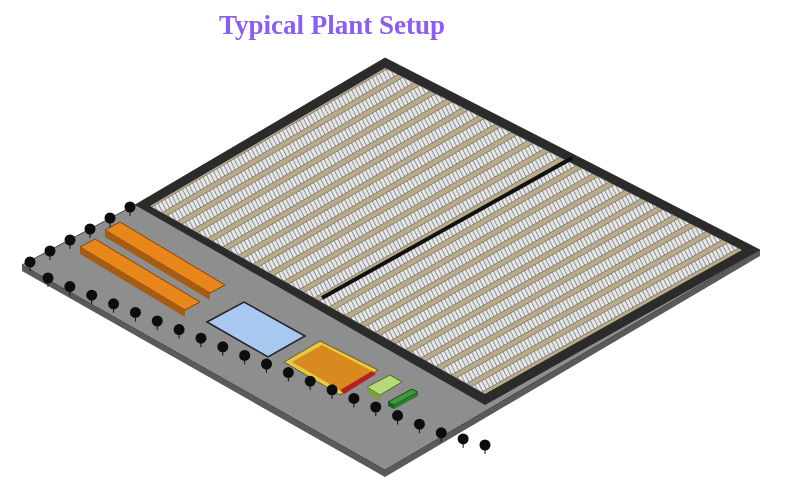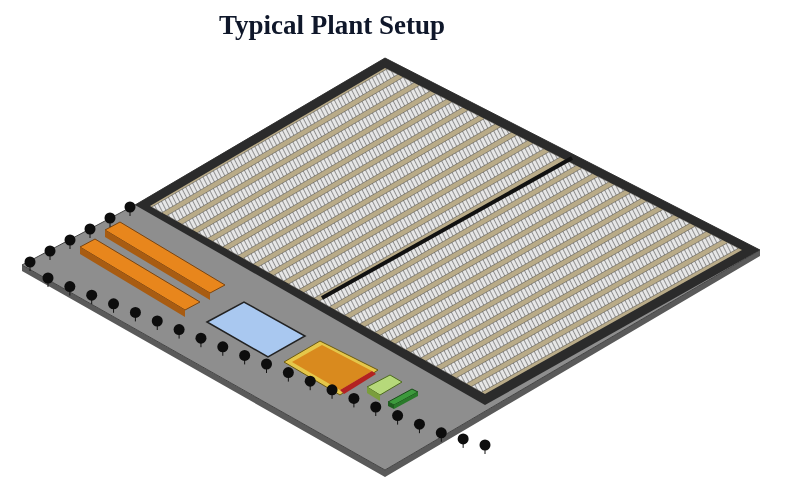--- a/index.html
+++ b/index.html
@@ -1,20 +1,20 @@
 <!DOCTYPE html>
 <html><head>
 <meta charset="utf-8">
 <style>
   html, body { margin:0; padding:0; background:#ffffff; }
   body { width:800px; height:487px; overflow:hidden; position:relative; }
   .title {
     position:absolute; left:0; top:10px; width:664px; text-align:center;
     font-family:"Liberation Serif","DejaVu Serif",serif; font-weight:bold;
-    font-size:27px; color:#0f172a;
+    font-size:27px; color:#8b5cf6;
   }
   .scene { position:absolute; left:0; top:0; width:800px; height:487px; }
 </style>
 </head>
 <body>
 
 <div class="title">Typical Plant Setup</div>
 
 <svg class="scene" viewBox="0 0 800 487" xmlns="http://www.w3.org/2000/svg">
   <defs>

